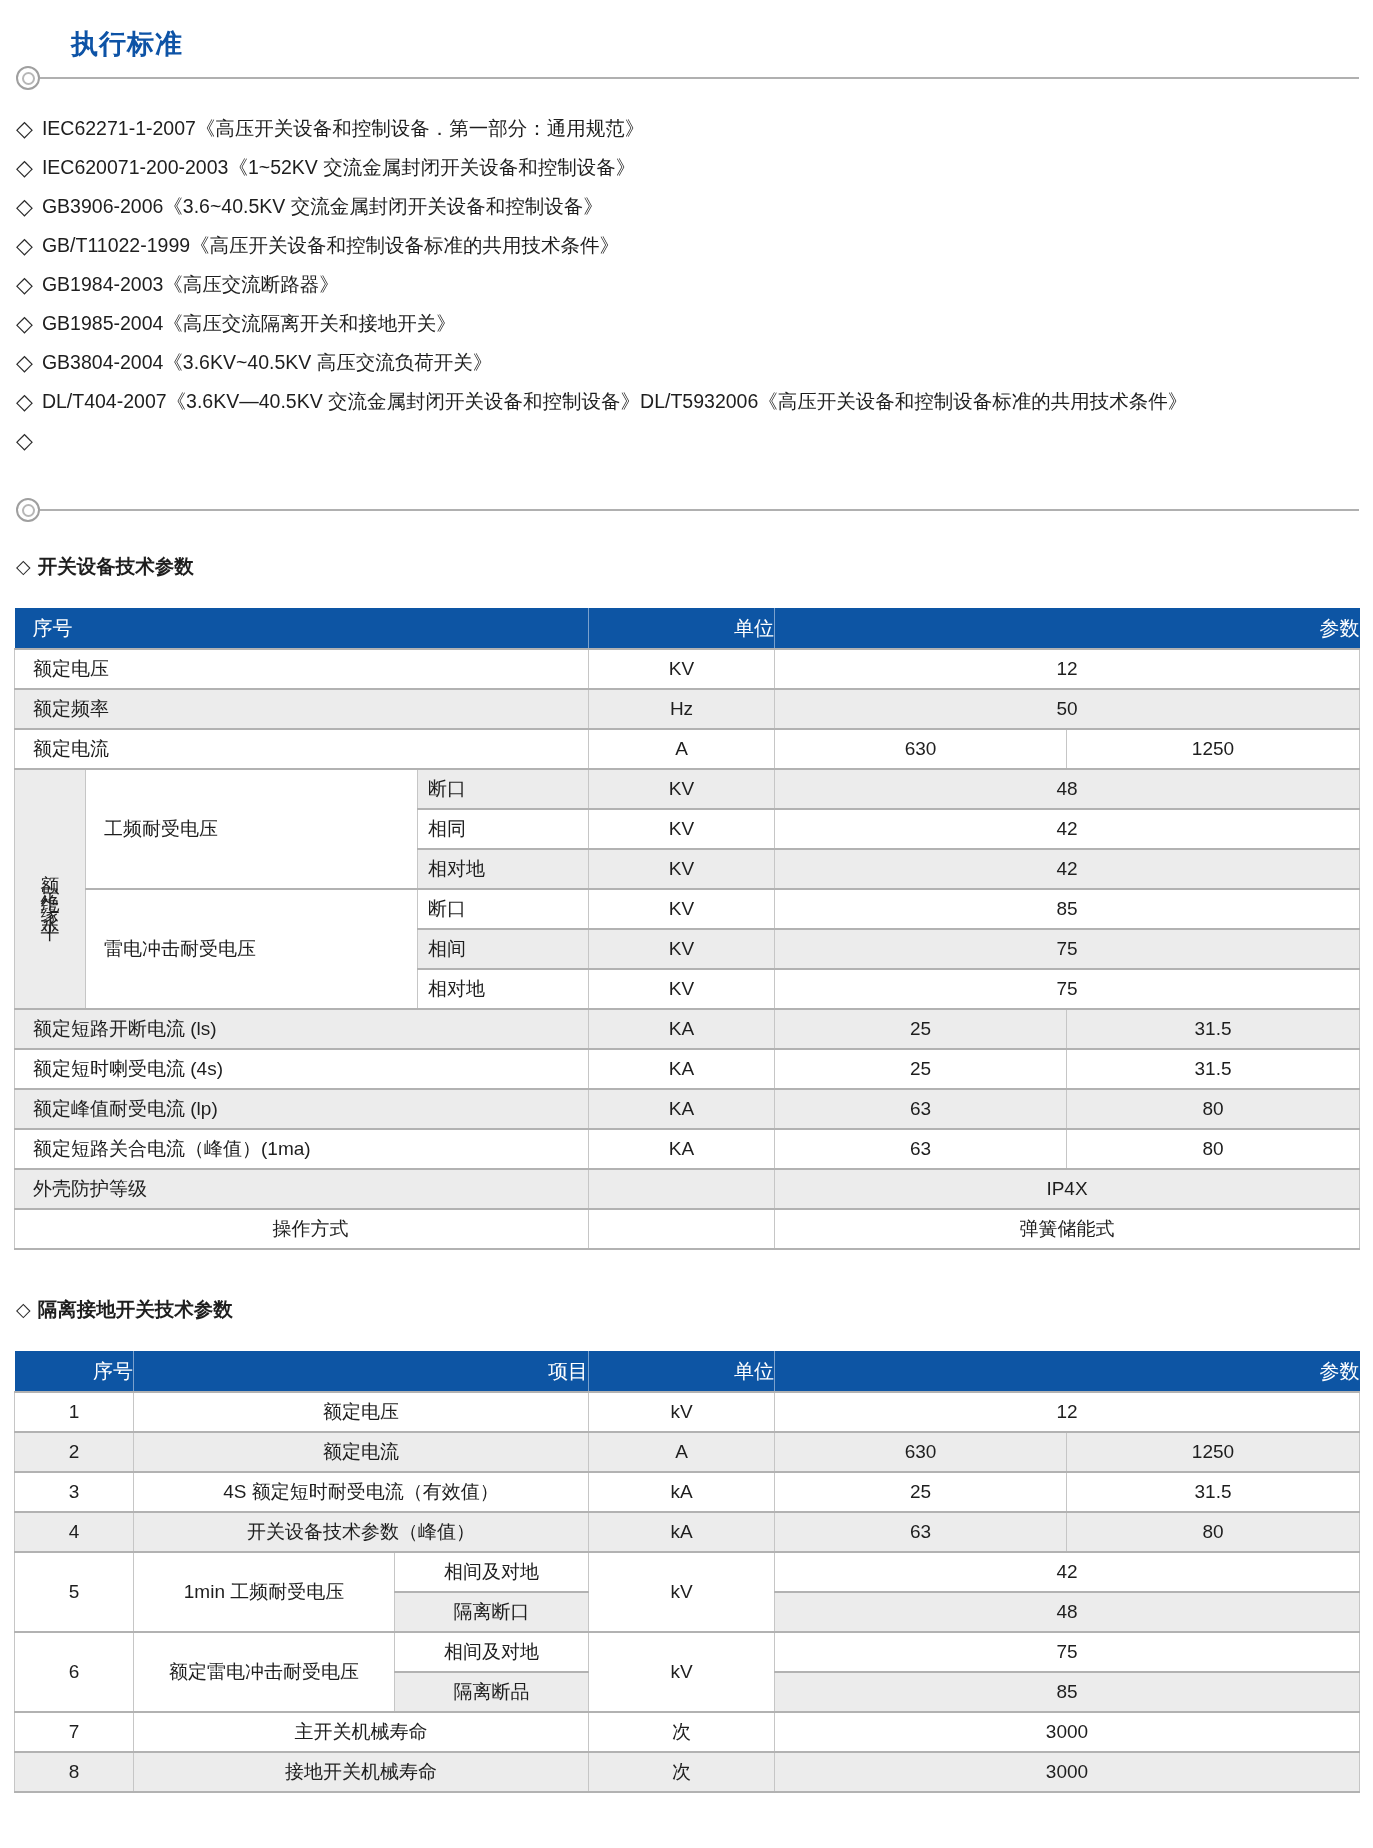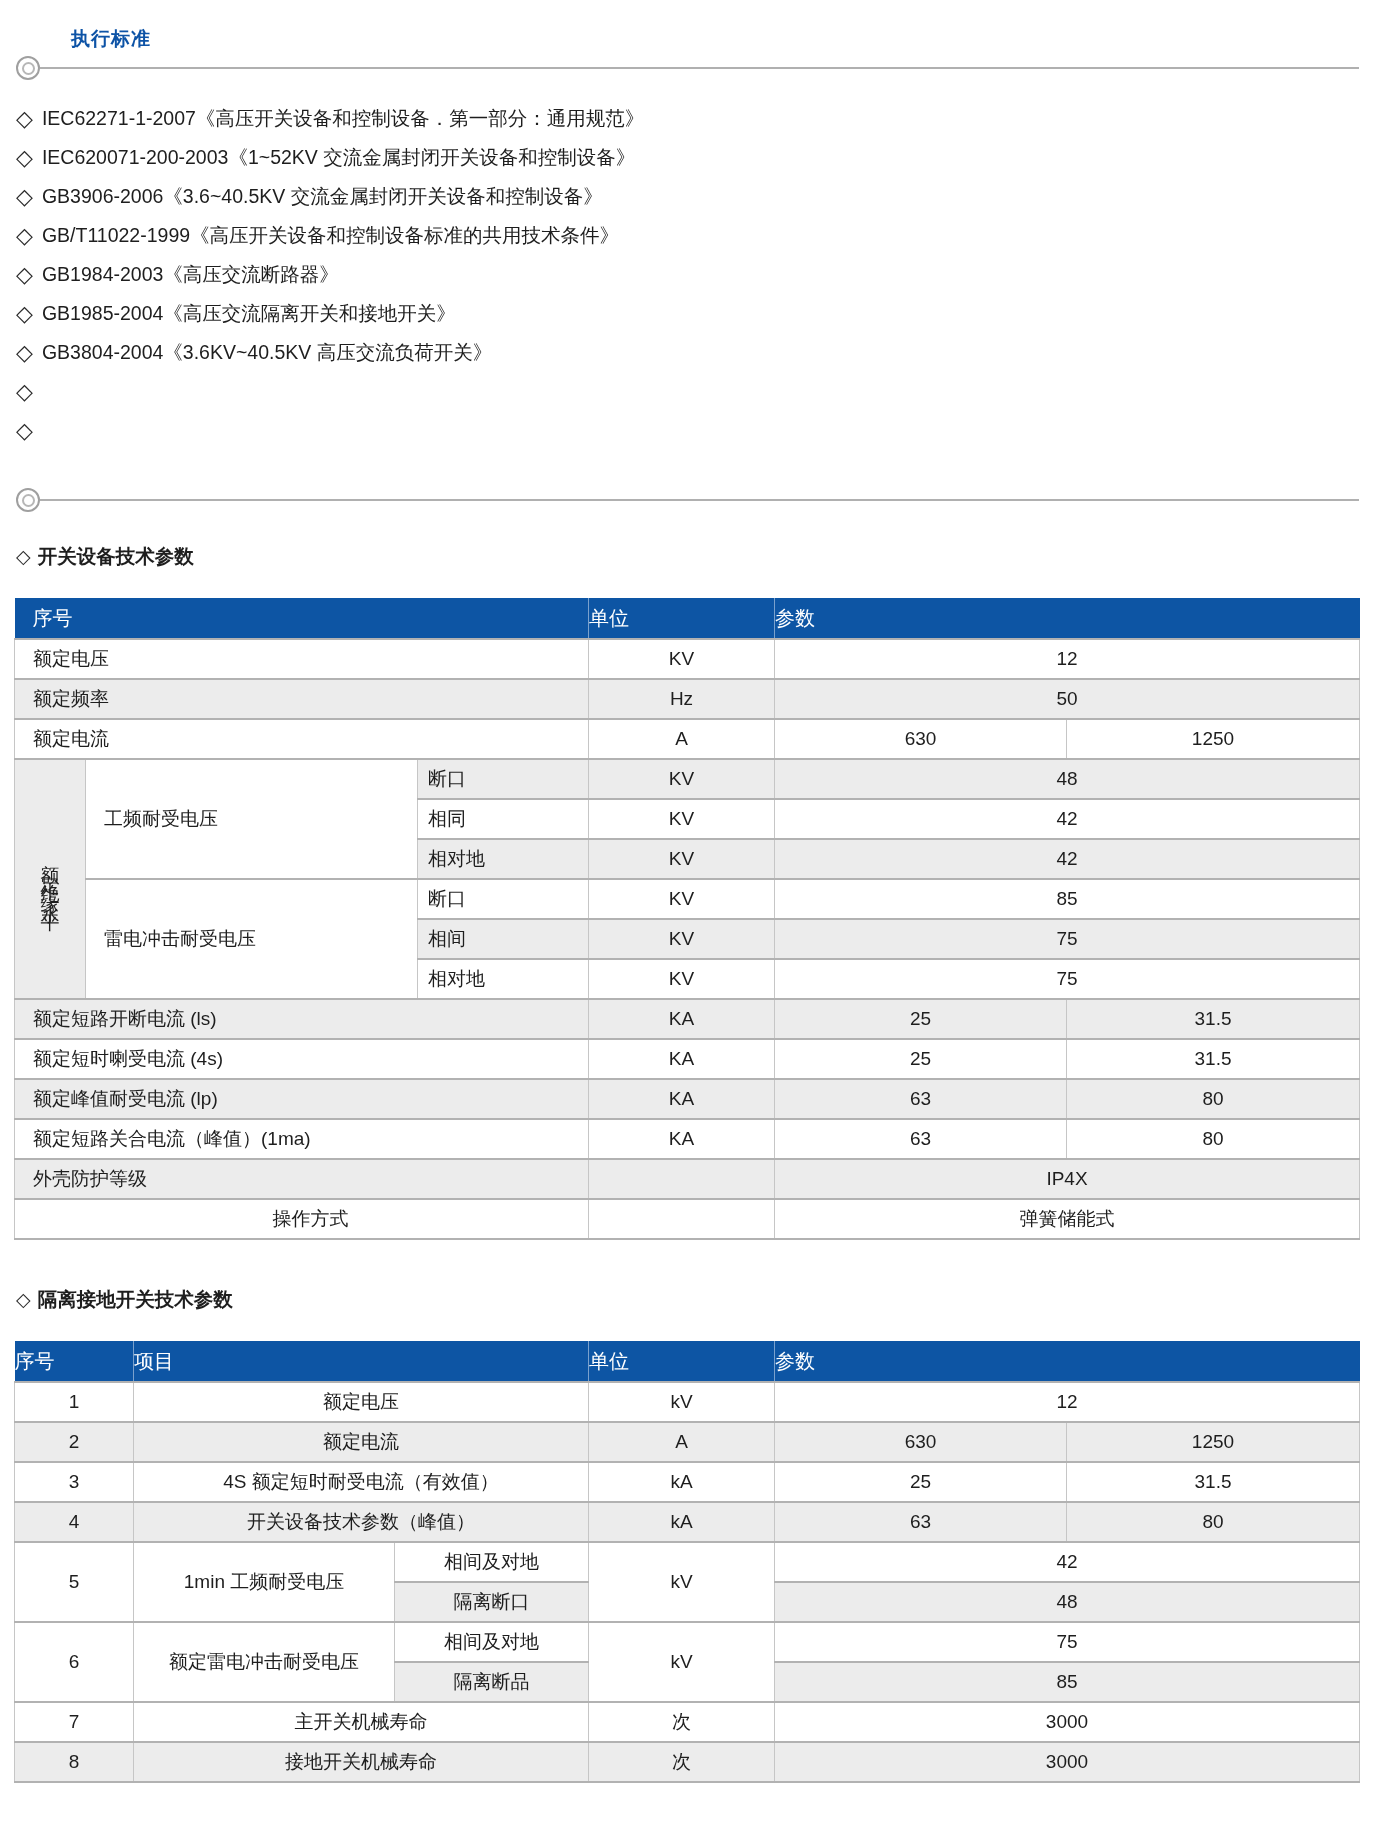--- a/index.html
+++ b/index.html
@@ -5,21 +5,21 @@
   html,body{margin:0;padding:0;}
   body{
     width:1373px;height:1848px;background:#ffffff;overflow:hidden;
     font-family:"Liberation Sans","DejaVu Sans",sans-serif;
     color:var(--text,#1e1e1e);
   }
   .page{padding:0 14px;box-sizing:border-box;width:1373px;}
 
   
   .sec-head{padding-top:26px;}
-  .sec-title{margin:0 0 0 57px;font-size:19px;font-weight:700;
+  .sec-title{margin:0 0 0 57px;font-size:27px;font-weight:700;
     color:var(--title-blue,#0d53a6);letter-spacing:1px;}
   .rule-row{display:flex;align-items:center;height:26px;margin-top:3px;margin-left:2px;}
   .ring{box-sizing:border-box;width:24px;height:24px;border:2px solid #9f9f9f;
     border-radius:50%;display:flex;align-items:center;justify-content:center;
     flex:0 0 auto;background:#fff;}
   .ring::after{content:"";box-sizing:border-box;width:13px;height:13px;
     border:2px solid #b7b7b7;border-radius:50%;}
   .rule{flex:1;border-top:2px solid var(--rule-gray,#b0b0b0);height:0;}
 
   
@@ -32,21 +32,21 @@
   .subhead{display:flex;align-items:center;margin:30px 0 0 2px;
     font-size:19.5px;font-weight:600;}
   .subhead.mt-lg{margin-top:46px;}
   .subhead .dmd{font-size:19px;margin-right:7px;}
 
   
   .ptable{border-collapse:collapse;table-layout:fixed;width:1345px;
     margin-top:28px;font-size:19px;padding-left:13px;}
   .ptable th{background:var(--header-blue,#0d55a4);color:#ffffff;font-weight:400;
     font-size:20px;height:40px;border-left:1px solid rgba(255,255,255,.45);
-    text-align:left;padding:0;}
+    text-align:right;padding:0;}
   .ptable th:first-child{border-left:none;}
   .ptable th.hl{text-align:left;padding-left:18px;}
   .ptable td{border:1px solid var(--border-light,#c6c6c6);
     border-top:2px solid var(--border-dark,#b2b2b2);
     height:38px;text-align:center;padding:0;background:#fff;}
   .ptable tr:last-child td{border-bottom:2px solid var(--border-dark,#b2b2b2);text-align:center;}
   .ptable tr.g td{background:var(--row-gray,#ececec);}
   .ptable td.cw{background:#ffffff !important;}
   .ptable td.l{text-align:left;padding-left:18px;}
   .ptable td.subl{text-align:left;padding-left:10px;}
@@ -91,20 +91,21 @@
       <li class="std-item">
         <span class="dmd">◇</span>
         <span class="std-text">GB1985-2004《高压交流隔离开关和接地开关》</span>
       </li>
       <li class="std-item">
         <span class="dmd">◇</span>
         <span class="std-text">GB3804-2004《3.6KV~40.5KV 高压交流负荷开关》</span>
       </li>
       <li class="std-item">
         <span class="dmd">◇</span>
+        <span class="std-text">DL/T404-2007《3.6KV—40.5KV 交流金属封闭开关设备和控制设备》DL/T5932006《高压开关设备和控制设备标准的共用技术条件》</span>
       </li>
       <li class="std-item">
         <span class="dmd">◇</span>
       </li>
     </ul>
   </section>
 
   <section>
     <div class="sec-head" style="padding-top:34px;">
       <div class="rule-row">

